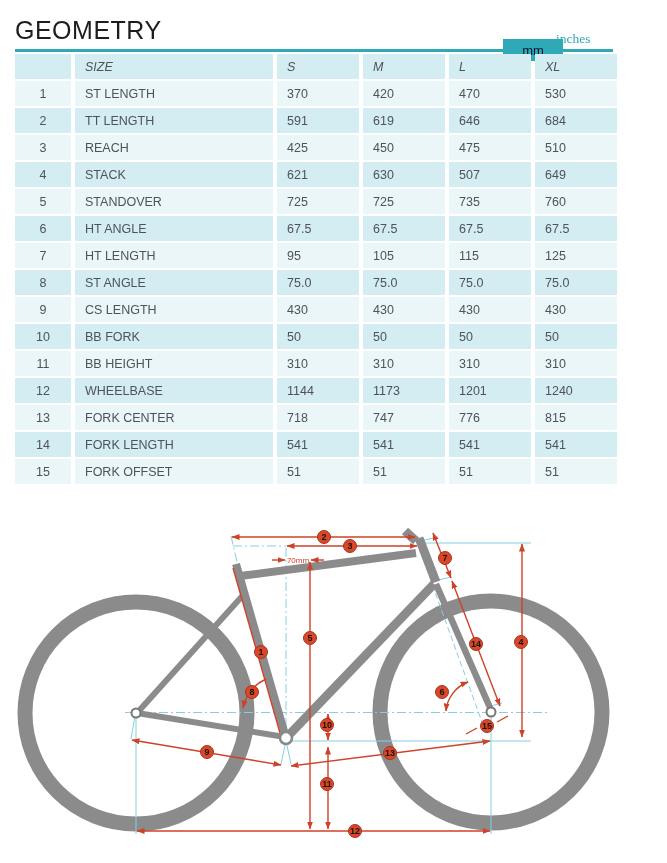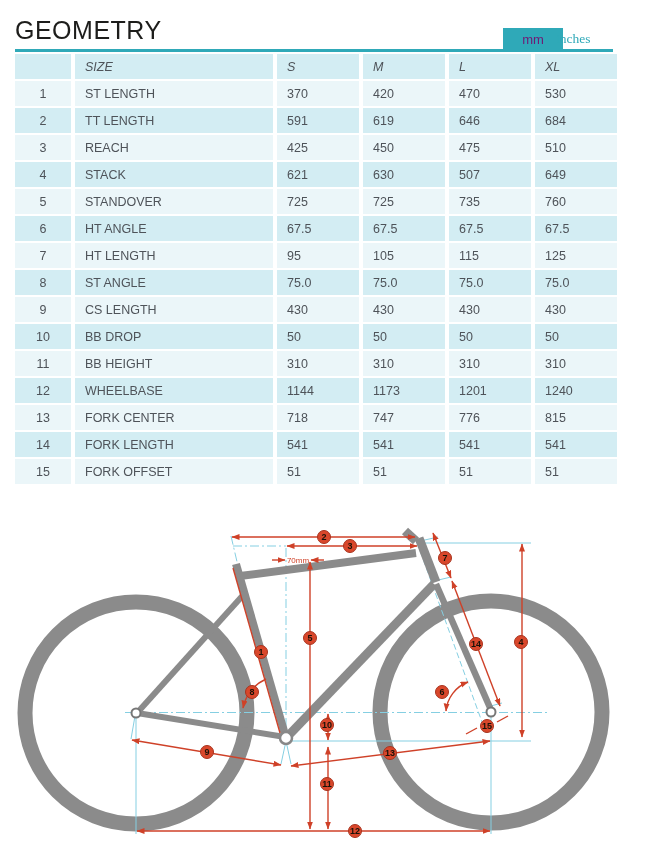--- a/index.html
+++ b/index.html
@@ -7,22 +7,22 @@
     --red:#cf4128; --frame:#8b8b8b; --wheel:#3d3d3d; --blue:#85cfe2;
     --txt:#4e5359;
   }
   *{box-sizing:border-box;margin:0;padding:0}
   body{background:#fff;font-family:"Liberation Sans",sans-serif;}
   .page{position:relative;width:667px;height:863px;background:#fff;overflow:hidden;padding-left:9px;}
 
   .title{position:absolute;left:15px;top:16px;font-size:25px;letter-spacing:.5px;
          color:#1d1d1b;font-weight:400;}
   .rule{position:absolute;left:15px;top:49px;width:598px;height:3px;background:var(--accent);}
-  .tab-mm{position:absolute;left:503px;top:28px;width:60px;height:22px;background:var(--accent);
-          color:#701a75;font-size:13px;display:flex;align-items:center;justify-content:center;cursor:pointer;}
+  .tab-mm{position:absolute;left:503px;top:39px;width:60px;height:22px;background:var(--accent);
+          color:#0f172a;font-size:13px;display:flex;align-items:center;justify-content:center;cursor:pointer;}
   .tab-in{position:absolute;left:556px;top:29px;height:20px;color:var(--accent);font-size:13.5px;
           display:flex;align-items:center;cursor:pointer;font-family:Liberation Serif, serif;}
 
   table.geo{position:absolute;left:11px;top:52px;border-collapse:separate;border-spacing:4px 2px;
             table-layout:fixed;}
   table.geo th,table.geo td{height:25px;font-size:12.5px;font-weight:400;color:var(--txt);
             text-align:left;padding:0 0 0 10px;white-space:nowrap;overflow:hidden;}
   table.geo col.c-num{width:56px} table.geo col.c-size{width:198px}
   table.geo col.c-val{width:82px}
   table.geo thead th{background:var(--row-dark);font-style:italic;}
@@ -141,21 +141,21 @@
         <tr>
           <td class="num">9</td>
           <td class="label">CS LENGTH</td>
           <td class="val">430</td>
           <td class="val">430</td>
           <td class="val">430</td>
           <td class="val">430</td>
         </tr>
         <tr>
           <td class="num">10</td>
-          <td class="label">BB DROP</td>
+          <td class="label">BB FORK</td>
           <td class="val">50</td>
           <td class="val">50</td>
           <td class="val">50</td>
           <td class="val">50</td>
         </tr>
         <tr>
           <td class="num">11</td>
           <td class="label">BB HEIGHT</td>
           <td class="val">310</td>
           <td class="val">310</td>

